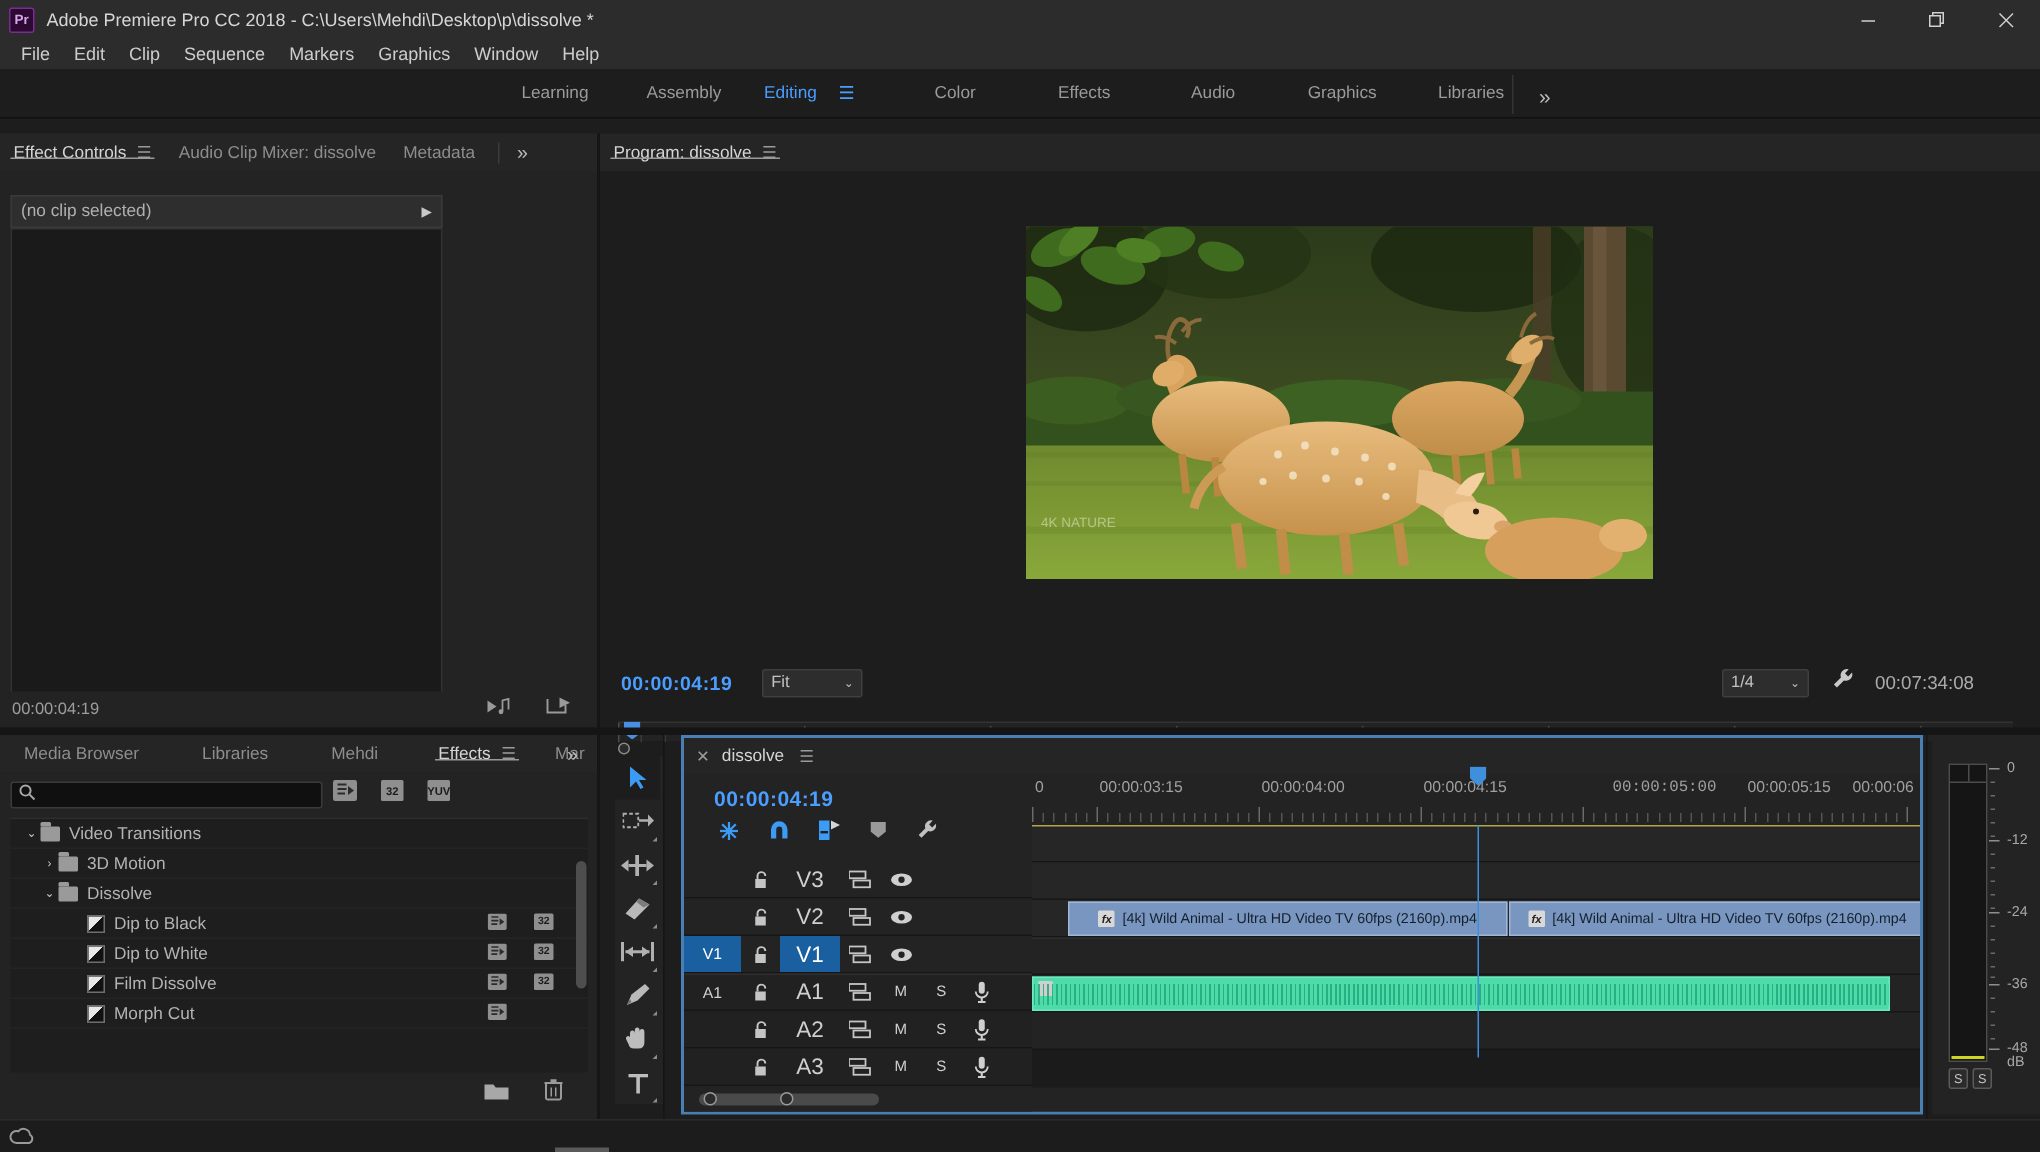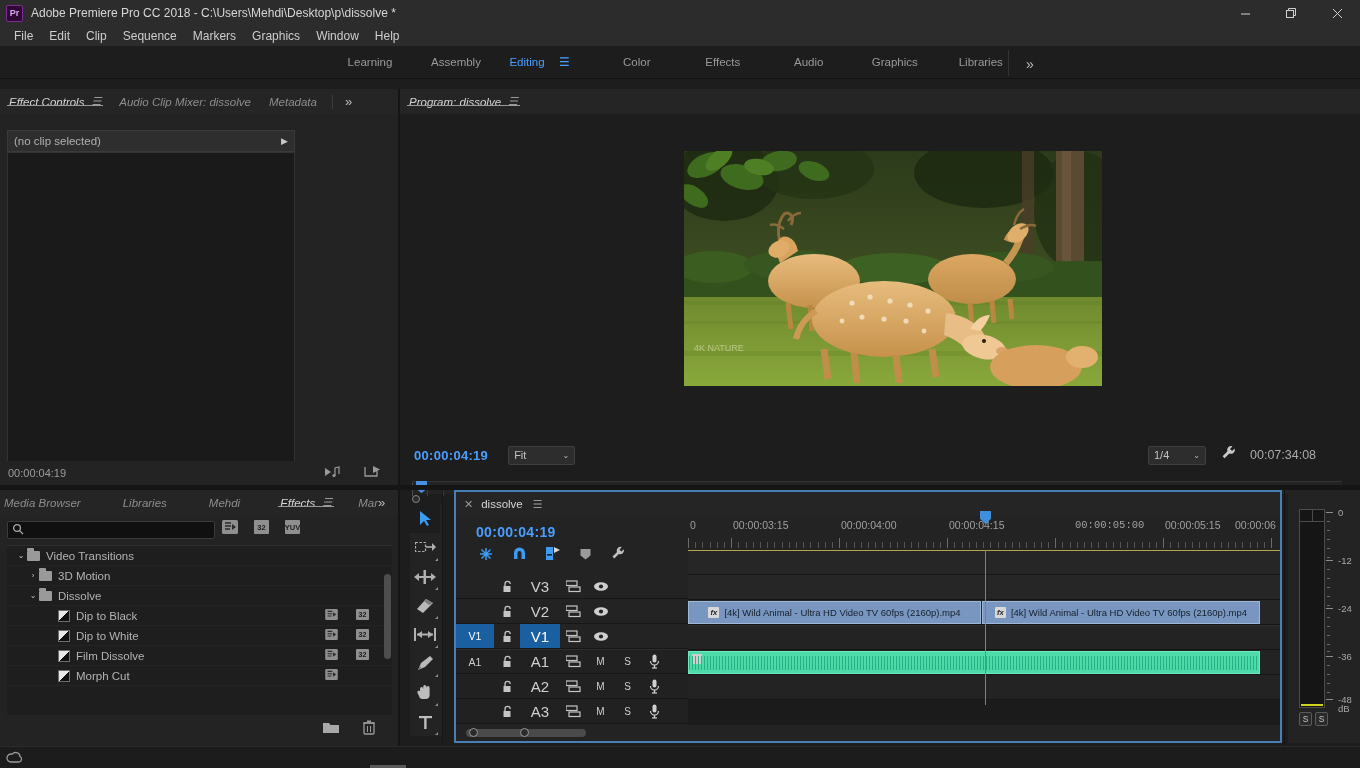--- a/index.html
+++ b/index.html
@@ -50,21 +50,21 @@
   }
   .ws-item.active { color: #4a9eff; width: 56px; }
   .ws-burger { color: #4a9eff; font-size: 12px; margin-left: 4px; margin-right: 24px; letter-spacing: 0; }
   .ws-sep { position: absolute; left: 1008px; top: 50px; width: 1px; height: 26px; background: #343434; }
   .ws-chev { position: absolute; left: 1020px; top: 54px; font-size: 14px; color: #bbb; padding: 2px 6px; }
 
   
   .panel { position: absolute; background: #1d1d1d; }
   .ptab {
     font-size: 11.5px; color: #8d8d8d; padding: 0 9px;
-    display: flex; align-items: center; position: relative; white-space: nowrap; font-style: italic;
+    display: flex; align-items: center; position: relative; white-space: nowrap;
   }
   .ptab.active { color: #d5d5d5; }
   .ptab.active::after {
     content: ''; position: absolute; left: 7px; right: 7px; bottom: 2px;
     height: 1px; background: #9a9a9a;
   }
   .ptab .burger { margin-left: 7px; font-size: 11px; color: #9a9a9a; }
 
   
   #effectControls { left: 0; top: 89px; width: 399px; height: 396px; background: #232323; }
@@ -234,21 +234,21 @@
   .tracks-area {
     position: absolute; left: 232px; top: 58px; width: 592px; height: 155px;
     background: #1b1b1b; overflow: hidden;
   }
   .track-lane { position: absolute; left: 0; width: 592px; height: 25px; border-bottom: 1px solid #161616; }
   .lane-v { background: #262626; }
   .lane-a { background: #232323; }
   .lane-yellow-top { border-top: 1px solid #b4a64a; }
   .clip-v {
     position: absolute; top: 1px; height: 23px; background: #7896c0;
-    border: 1px solid #9fb6d6; display: flex; align-items: center; overflow: hidden;
+    border: 1px solid #9fb6d6; display: flex; align-items: center; overflow: hidden; margin-left: 24px;
   }
   .clip-label { font-size: 9.5px; color: #16202c; white-space: nowrap; }
   .fx-chip {
     width: 11px; height: 11px; background: #d8d8d8; color: #222; font-size: 7.5px;
     font-style: italic; font-weight: bold; display: flex; align-items: center;
     justify-content: center; margin-right: 5px; border-radius: 1px; flex: 0 0 auto;
   }
   .clip-a {
     position: absolute; top: 1px; height: 23px; background: #4ddbaa;
     border: 1px solid #6fe8bf; overflow: hidden;
@@ -733,21 +733,21 @@
       <svg width="19" height="15" viewBox="0 0 19 15">
         <polyline points="1,3 1,13 15,13 15,8" fill="none" stroke="#bbb" stroke-width="1.4"></polyline>
         <polygon points="9,1 18,5 9,9" fill="#bbb"></polygon>
       </svg>
     </div>
     <div class="pm-plus">+</div>
   </div>
 
   <div class="panel" id="effectsPanel">
     <div class="fx-tabrow">
-      <div class="ptab" style="padding-left:4px;">
+      <div class="ptab" style="padding-left:16px;">
         <span>Media Browser</span>
       </div>
       <div class="ptab" style="margin-left:24px;">
         <span>Libraries</span>
       </div>
       <div class="ptab" style="margin-left:24px;">
         <span>Mehdi</span>
       </div>
       <div class="ptab active" style="margin-left:22px;">
         <span>Effects</span>

